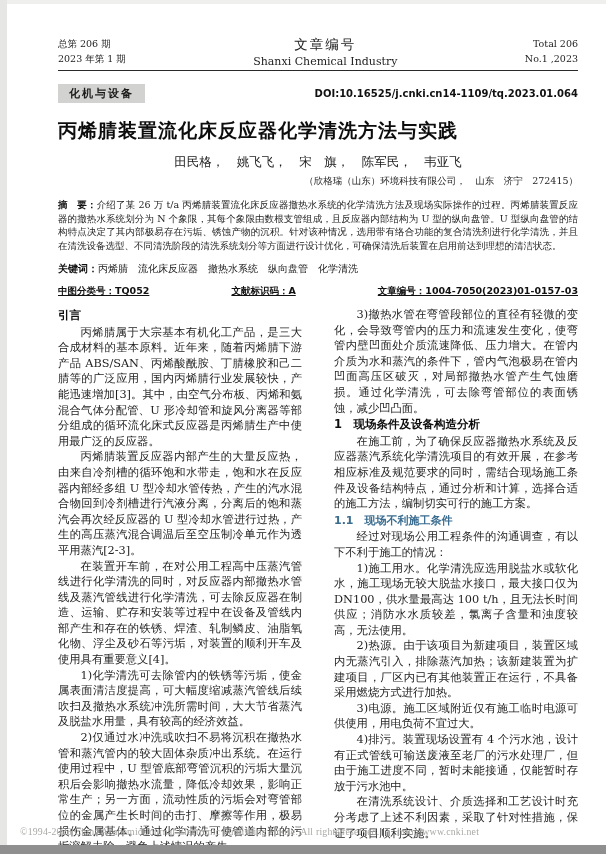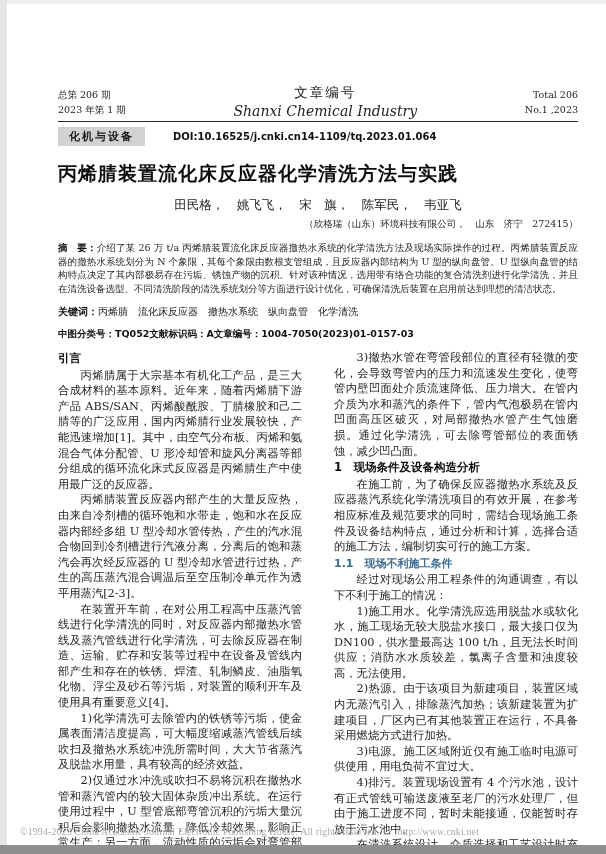--- a/index.html
+++ b/index.html
@@ -3,44 +3,44 @@
 <meta charset="utf-8">
 <style>
   html,body{margin:0;padding:0;background:#fff;}
   .page{position:relative;width:606px;height:854px;background:#ffffff;overflow:hidden;
         font-family:"DejaVu Serif","Liberation Serif",serif;color:#222;}
   .scan-edge-left{position:absolute;left:0;top:0;width:7px;height:100%;background:#e6e6e4;}
   .scan-edge-top{position:absolute;left:0;top:0;width:100%;height:4px;background:#efefed;}
   .content{position:absolute;left:58px;top:36px;width:520px;}
 
   
-  .jhdr{display:flex;justify-content:space-between;align-items:center;margin-top:48px;}
+  .jhdr{display:flex;justify-content:space-between;}
   .jhdr-left,.jhdr-right{font-size:9.5px;line-height:15px;white-space:nowrap;}
   .jhdr-right{text-align:right;}
   .jhdr-center{text-align:center;flex:1;}
   .journal-cn{font-size:13.5px;letter-spacing:2px;}
-  .journal-en{font-size:14px;margin-top:1px;font-style:italic;}
+  .journal-en{font-size:11px;margin-top:1px;}
   .hdr-rule{border-bottom:1.5px solid #2a2a2a;margin-top:2px;}
-  .hdr-row2{margin-top:5px;display:flex;align-items:center;gap:28px;}
+  .hdr-row2{margin-top:13px;display:flex;justify-content:space-between;align-items:center;gap:28px;}
   .section-tag{font-family:"DejaVu Sans","Liberation Sans",sans-serif;font-weight:bold;
                font-size:11px;background:#d2d2d0;color:#1a1a1a;padding:2px 11px;letter-spacing:2px;}
   .doi{font-family:"DejaVu Sans","Liberation Sans",sans-serif;font-weight:bold;font-size:10px;color:#111;}
 
   
   .article-title{margin:15px 0 0 0;font-family:"DejaVu Sans","Liberation Sans",sans-serif;
                  font-weight:bold;font-size:19px;letter-spacing:1px;color:#0d0d0d;}
   .authors{margin-top:10px;text-align:center;font-size:12.5px;color:#1c1c1c;}
   .affiliation{margin-top:4px;text-align:right;font-size:9.5px;color:#242424;}
 
   
   .abstract{margin-top:10px;font-size:9.5px;line-height:13.5px;text-align:justify;color:#242424;}
   .inline-label{font-family:"DejaVu Sans","Liberation Sans",sans-serif;font-weight:bold;color:#111;}
   .keywords{margin-top:2px;font-size:10px;line-height:13.5px;}
-  .meta-row{margin-top:4px;display:flex;justify-content:flex-start;
-            font-size:9.5px;font-family:"DejaVu Sans","Liberation Sans",sans-serif;font-weight:bold;color:#111;}
+  .meta-row{margin-top:4px;display:flex;justify-content:space-between;
+            font-size:9.5px;font-family:"DejaVu Sans","Liberation Sans",sans-serif;font-weight:bold;color:#111;text-decoration:underline;}
 
   
   .columns{margin-top:9px;display:flex;gap:32px;}
   .col{width:253px;font-size:11.3px;line-height:15.6px;text-align:justify;color:#1f1f1f;}
   .col p{margin:0;text-indent:2em;}
   .col h2{margin:1px 0;font-family:"DejaVu Sans","Liberation Sans",sans-serif;
           font-weight:bold;font-size:11.5px;color:#0d0d0d;}
   .col h3.sub{margin:1px 0;font-family:"DejaVu Sans","Liberation Sans",sans-serif;
           font-weight:bold;font-size:11px;color:#3b6d90;}
 
@@ -93,21 +93,21 @@
 
     <div class="meta-row">
       <span>中图分类号：TQ052</span>
       <span>文献标识码：A</span>
       <span>文章编号：1004-7050(2023)01-0157-03</span>
     </div>
 
     <div class="columns">
       <div class="col">
         <h2>引言</h2>
-        <p>丙烯腈属于大宗基本有机化工产品，是三大合成材料的基本原料。近年来，随着丙烯腈下游产品 ABS/SAN、丙烯酸酰胺、丁腈橡胶和己二腈等的广泛应用，国内丙烯腈行业发展较快，产能迅速增加[1]。其中，由空气分布板、丙烯和氨混合气体分配管、U 形冷却管和旋风分离器等部分组成的循环流化床式反应器是丙烯腈生产中使用最广泛的反应器。</p>
+        <p>丙烯腈属于大宗基本有机化工产品，是三大合成材料的基本原料。近年来，随着丙烯腈下游产品 ABS/SAN、丙烯酸酰胺、丁腈橡胶和己二腈等的广泛应用，国内丙烯腈行业发展较快，产能迅速增加[3]。其中，由空气分布板、丙烯和氨混合气体分配管、U 形冷却管和旋风分离器等部分组成的循环流化床式反应器是丙烯腈生产中使用最广泛的反应器。</p>
         <p>丙烯腈装置反应器内部产生的大量反应热，由来自冷剂槽的循环饱和水带走，饱和水在反应器内部经多组 U 型冷却水管传热，产生的汽水混合物回到冷剂槽进行汽液分离，分离后的饱和蒸汽会再次经反应器的 U 型冷却水管进行过热，产生的高压蒸汽混合调温后至空压制冷单元作为透平用蒸汽[2-3]。</p>
         <p>在装置开车前，在对公用工程高中压蒸汽管线进行化学清洗的同时，对反应器内部撤热水管线及蒸汽管线进行化学清洗，可去除反应器在制造、运输、贮存和安装等过程中在设备及管线内部产生和存在的铁锈、焊渣、轧制鳞皮、油脂氧化物、浮尘及砂石等污垢，对装置的顺利开车及使用具有重要意义[4]。</p>
         <p>1)化学清洗可去除管内的铁锈等污垢，使金属表面清洁度提高，可大幅度缩减蒸汽管线后续吹扫及撤热水系统冲洗所需时间，大大节省蒸汽及脱盐水用量，具有较高的经济效益。</p>
         <p>2)仅通过水冲洗或吹扫不易将沉积在撤热水管和蒸汽管内的较大固体杂质冲出系统。在运行使用过程中，U 型管底部弯管沉积的污垢大量沉积后会影响撤热水流量，降低冷却效果，影响正常生产；另一方面，流动性质的污垢会对弯管部位的金属产生长时间的击打、摩擦等作用，极易损伤金属基体。通过化学清洗可使管道内部的污垢溶解去除，避免上述情况的产生。</p>
       </div>
       <div class="col">
         <p>3)撤热水管在弯管段部位的直径有轻微的变化，会导致弯管内的压力和流速发生变化，使弯管内壁凹面处介质流速降低、压力增大。在管内介质为水和蒸汽的条件下，管内气泡极易在管内凹面高压区破灭，对局部撤热水管产生气蚀磨损。通过化学清洗，可去除弯管部位的表面锈蚀，减少凹凸面。</p>
         <h2>1　现场条件及设备构造分析</h2>
         <p>在施工前，为了确保反应器撤热水系统及反应器蒸汽系统化学清洗项目的有效开展，在参考相应标准及规范要求的同时，需结合现场施工条件及设备结构特点，通过分析和计算，选择合适的施工方法，编制切实可行的施工方案。</p>
         <h3 class="sub">1.1　现场不利施工条件</h3>

